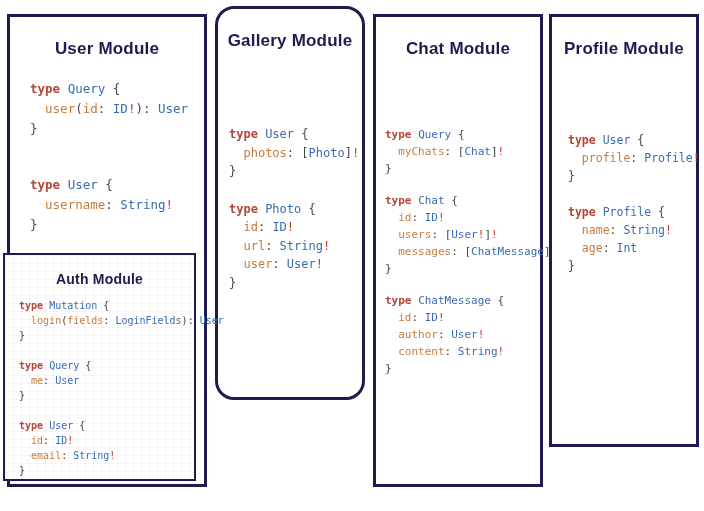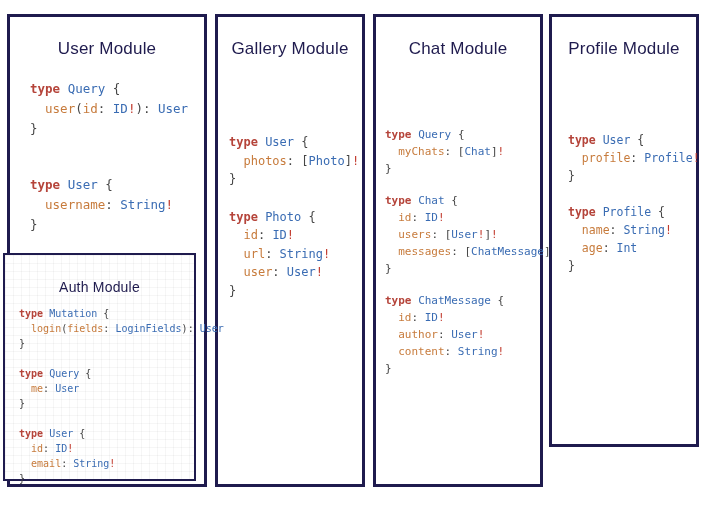--- a/index.html
+++ b/index.html
@@ -9,28 +9,28 @@
     font-family:"Liberation Sans", sans-serif;
   }
   .module {
     position:absolute;
     background:#ffffff;
     border:3px solid var(--border);
   }
   .module-title {
     display:block;
     text-align:center;
-    font-weight:400;
+    font-weight:700;
     font-size:17px;
     letter-spacing:0.2px;
     color:var(--title);
     margin-top:22px;
     font-family:"Liberation Sans", sans-serif;
   }
-  .auth .module-title { font-size:14px; margin-top:24px; }
+  .auth .module-title { font-size:14px; margin-top:16px; }
   .auth {
     border-width:2px;
     z-index:2;
     background-color:#ffffff;
     background-image:
       linear-gradient(rgba(0,0,0,0.035) 1px, transparent 1px),
       linear-gradient(90deg, rgba(0,0,0,0.035) 1px, transparent 1px);
     background-size:8px 8px;
   }
   .code {
@@ -48,21 +48,21 @@
 </head>
 <body>
 
 <div class="canvas">
 
   <div class="module" style="left:7px; top:14px; width:200px; height:473px;">
     <span class="module-title">User Module</span>
     <div class="code" style="margin-top:20px; padding-left:20px; font-size:12.5px; line-height:20px; --gap:36px;"><div class="code-block"><div class="code-line"><span class="tok-k">type</span><span> </span><span class="tok-t">Query</span><span> </span><span class="tok-p">{</span></div><div class="code-line"><span>  </span><span class="tok-f">user</span><span class="tok-p">(</span><span class="tok-f">id</span><span class="tok-p">:</span><span> </span><span class="tok-t">ID</span><span class="tok-b">!</span><span class="tok-p">)</span><span class="tok-p">:</span><span> </span><span class="tok-t">User</span></div><div class="code-line"><span class="tok-p">}</span></div></div><div class="code-block"><div class="code-line"><span class="tok-k">type</span><span> </span><span class="tok-t">User</span><span> </span><span class="tok-p">{</span></div><div class="code-line"><span>  </span><span class="tok-f">username</span><span class="tok-p">:</span><span> </span><span class="tok-t">String</span><span class="tok-b">!</span></div><div class="code-line"><span class="tok-p">}</span></div></div></div>
   </div>
 
-  <div class="module" style="left:215px; top:14px; width:150px; height:473px;">
+  <div class="module" style="left:215px; top:6px; width:150px; height:394px;border-radius:19px;">
     <span class="module-title">Gallery Module</span>
     <div class="code" style="margin-top:74px; padding-left:11px; font-size:12px; line-height:18.5px; --gap:19px;"><div class="code-block"><div class="code-line"><span class="tok-k">type</span><span> </span><span class="tok-t">User</span><span> </span><span class="tok-p">{</span></div><div class="code-line"><span>  </span><span class="tok-f">photos</span><span class="tok-p">:</span><span> </span><span class="tok-p">[</span><span class="tok-t">Photo</span><span class="tok-p">]</span><span class="tok-b">!</span></div><div class="code-line"><span class="tok-p">}</span></div></div><div class="code-block"><div class="code-line"><span class="tok-k">type</span><span> </span><span class="tok-t">Photo</span><span> </span><span class="tok-p">{</span></div><div class="code-line"><span>  </span><span class="tok-f">id</span><span class="tok-p">:</span><span> </span><span class="tok-t">ID</span><span class="tok-b">!</span></div><div class="code-line"><span>  </span><span class="tok-f">url</span><span class="tok-p">:</span><span> </span><span class="tok-t">String</span><span class="tok-b">!</span></div><div class="code-line"><span>  </span><span class="tok-f">user</span><span class="tok-p">:</span><span> </span><span class="tok-t">User</span><span class="tok-b">!</span></div><div class="code-line"><span class="tok-p">}</span></div></div></div>
   </div>
 
   <div class="module" style="left:373px; top:14px; width:170px; height:473px;">
     <span class="module-title">Chat Module</span>
     <div class="code" style="margin-top:67px; padding-left:9px; font-size:11px; line-height:17px; --gap:15px;"><div class="code-block"><div class="code-line"><span class="tok-k">type</span><span> </span><span class="tok-t">Query</span><span> </span><span class="tok-p">{</span></div><div class="code-line"><span>  </span><span class="tok-f">myChats</span><span class="tok-p">:</span><span> </span><span class="tok-p">[</span><span class="tok-t">Chat</span><span class="tok-p">]</span><span class="tok-b">!</span></div><div class="code-line"><span class="tok-p">}</span></div></div><div class="code-block"><div class="code-line"><span class="tok-k">type</span><span> </span><span class="tok-t">Chat</span><span> </span><span class="tok-p">{</span></div><div class="code-line"><span>  </span><span class="tok-f">id</span><span class="tok-p">:</span><span> </span><span class="tok-t">ID</span><span class="tok-b">!</span></div><div class="code-line"><span>  </span><span class="tok-f">users</span><span class="tok-p">:</span><span> </span><span class="tok-p">[</span><span class="tok-t">User</span><span class="tok-b">!</span><span class="tok-p">]</span><span class="tok-b">!</span></div><div class="code-line"><span>  </span><span class="tok-f">messages</span><span class="tok-p">:</span><span> </span><span class="tok-p">[</span><span class="tok-t">ChatMessage</span><span class="tok-p">]</span><span class="tok-b">!</span></div><div class="code-line"><span class="tok-p">}</span></div></div><div class="code-block"><div class="code-line"><span class="tok-k">type</span><span> </span><span class="tok-t">ChatMessage</span><span> </span><span class="tok-p">{</span></div><div class="code-line"><span>  </span><span class="tok-f">id</span><span class="tok-p">:</span><span> </span><span class="tok-t">ID</span><span class="tok-b">!</span></div><div class="code-line"><span>  </span><span class="tok-f">author</span><span class="tok-p">:</span><span> </span><span class="tok-t">User</span><span class="tok-b">!</span></div><div class="code-line"><span>  </span><span class="tok-f">content</span><span class="tok-p">:</span><span> </span><span class="tok-t">String</span><span class="tok-b">!</span></div><div class="code-line"><span class="tok-p">}</span></div></div></div>
   </div>
 
   <div class="module" style="left:549px; top:14px; width:150px; height:433px;">

